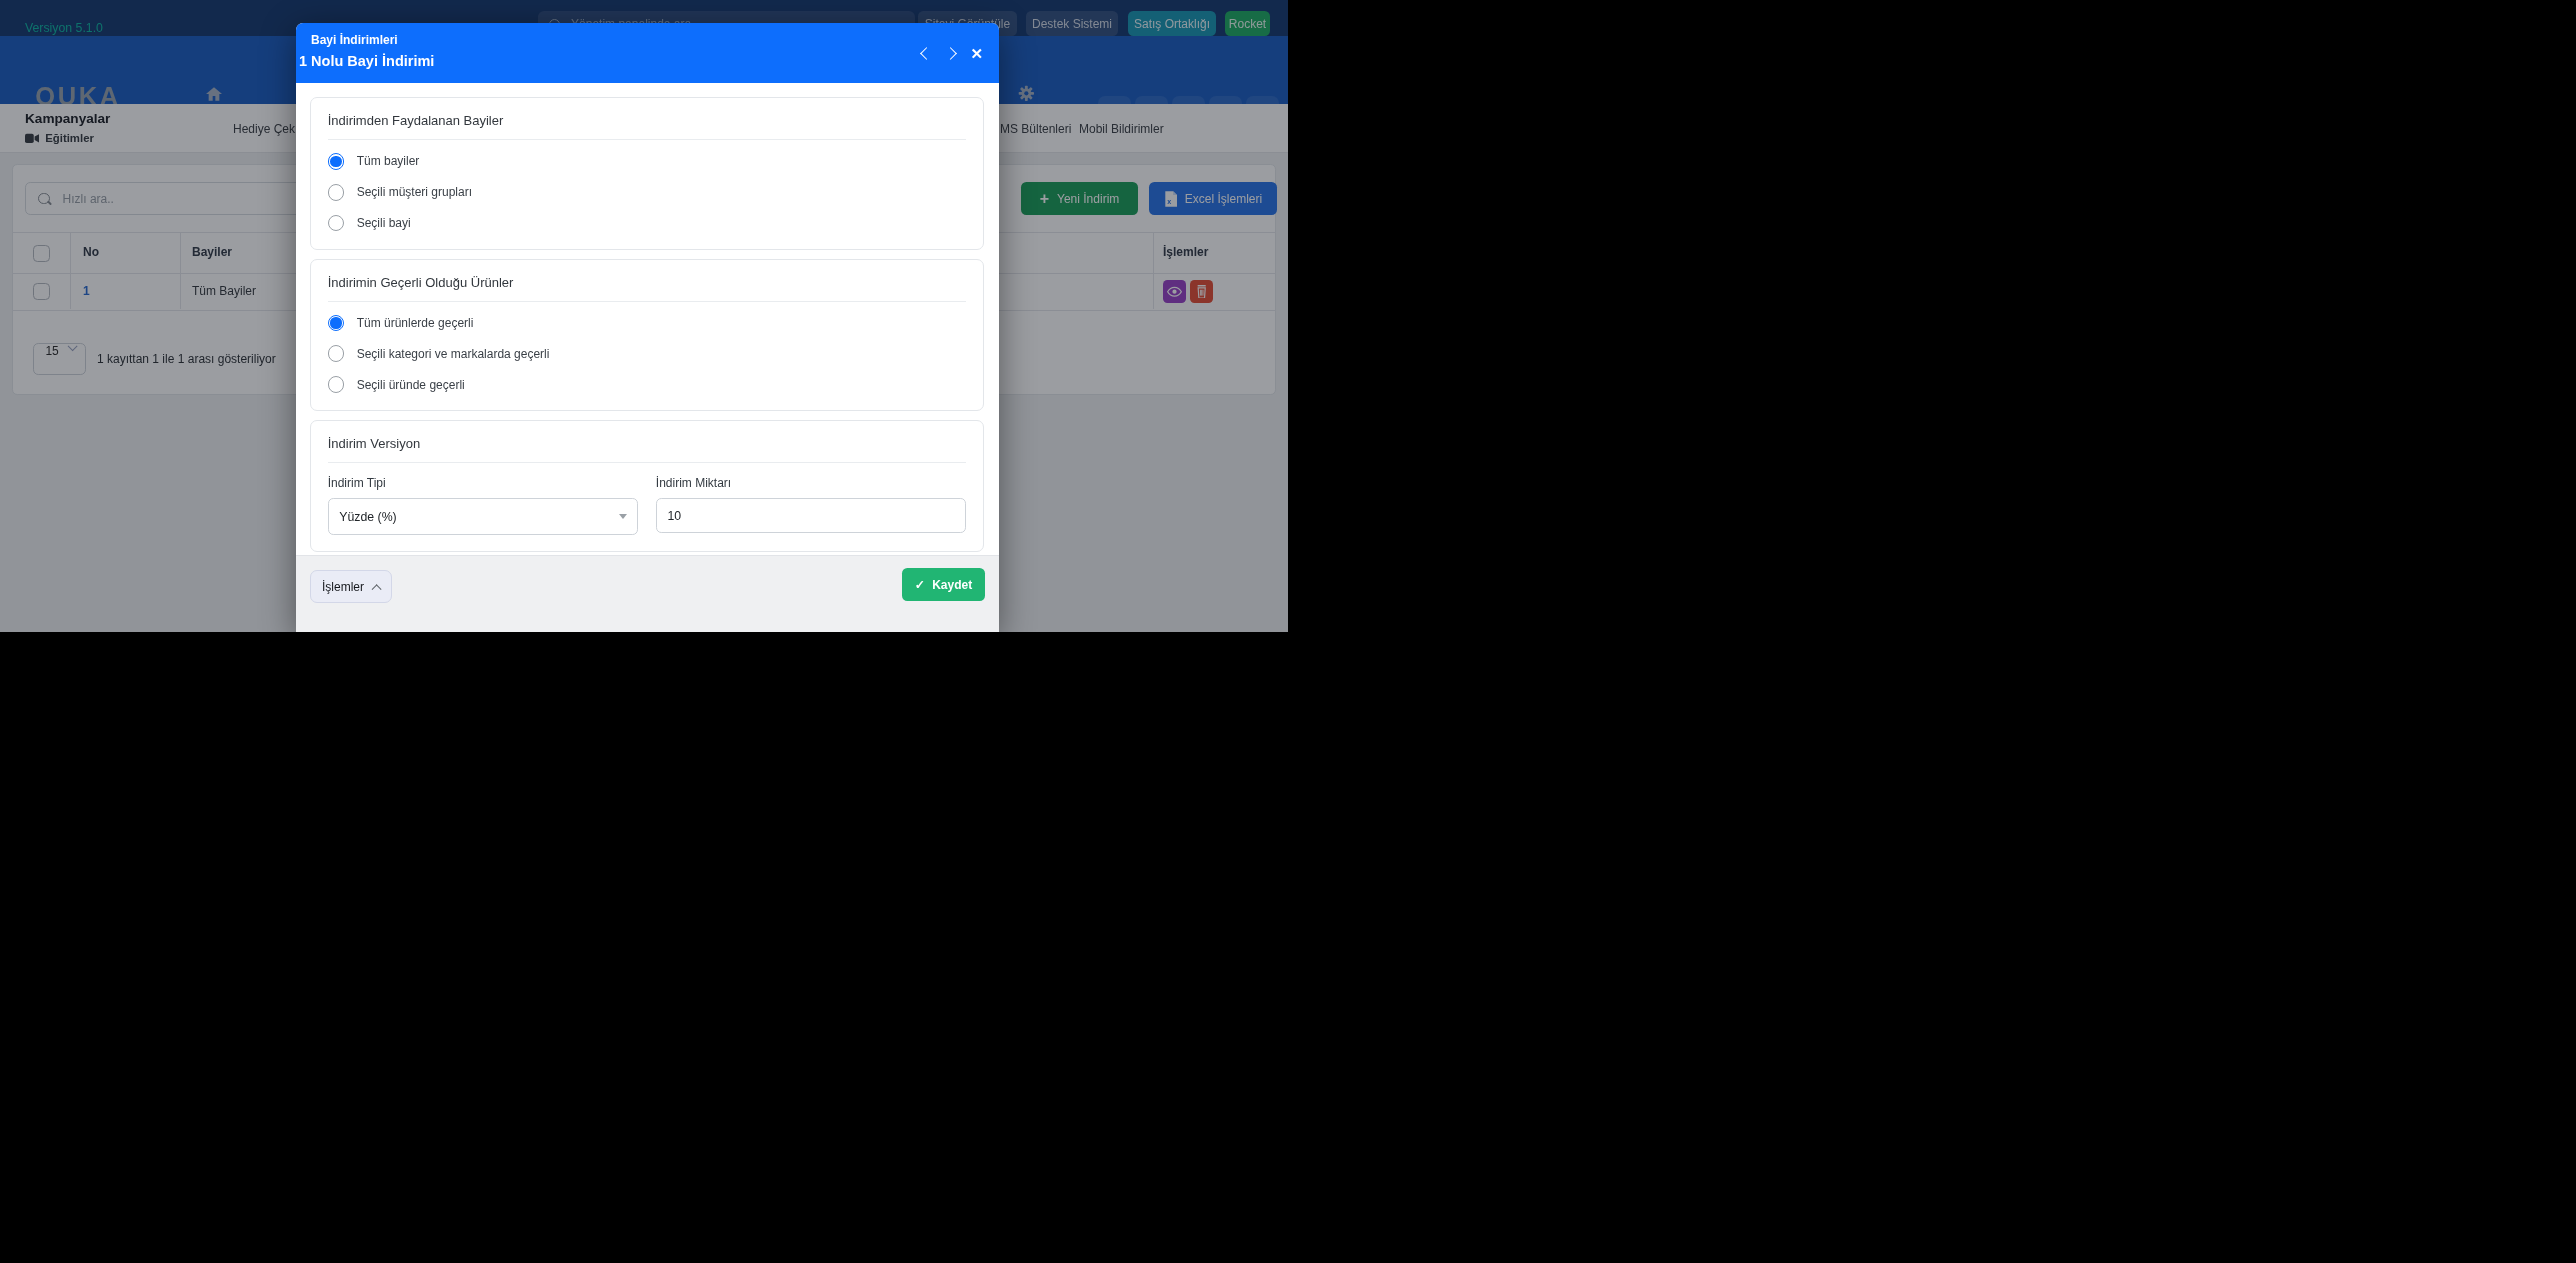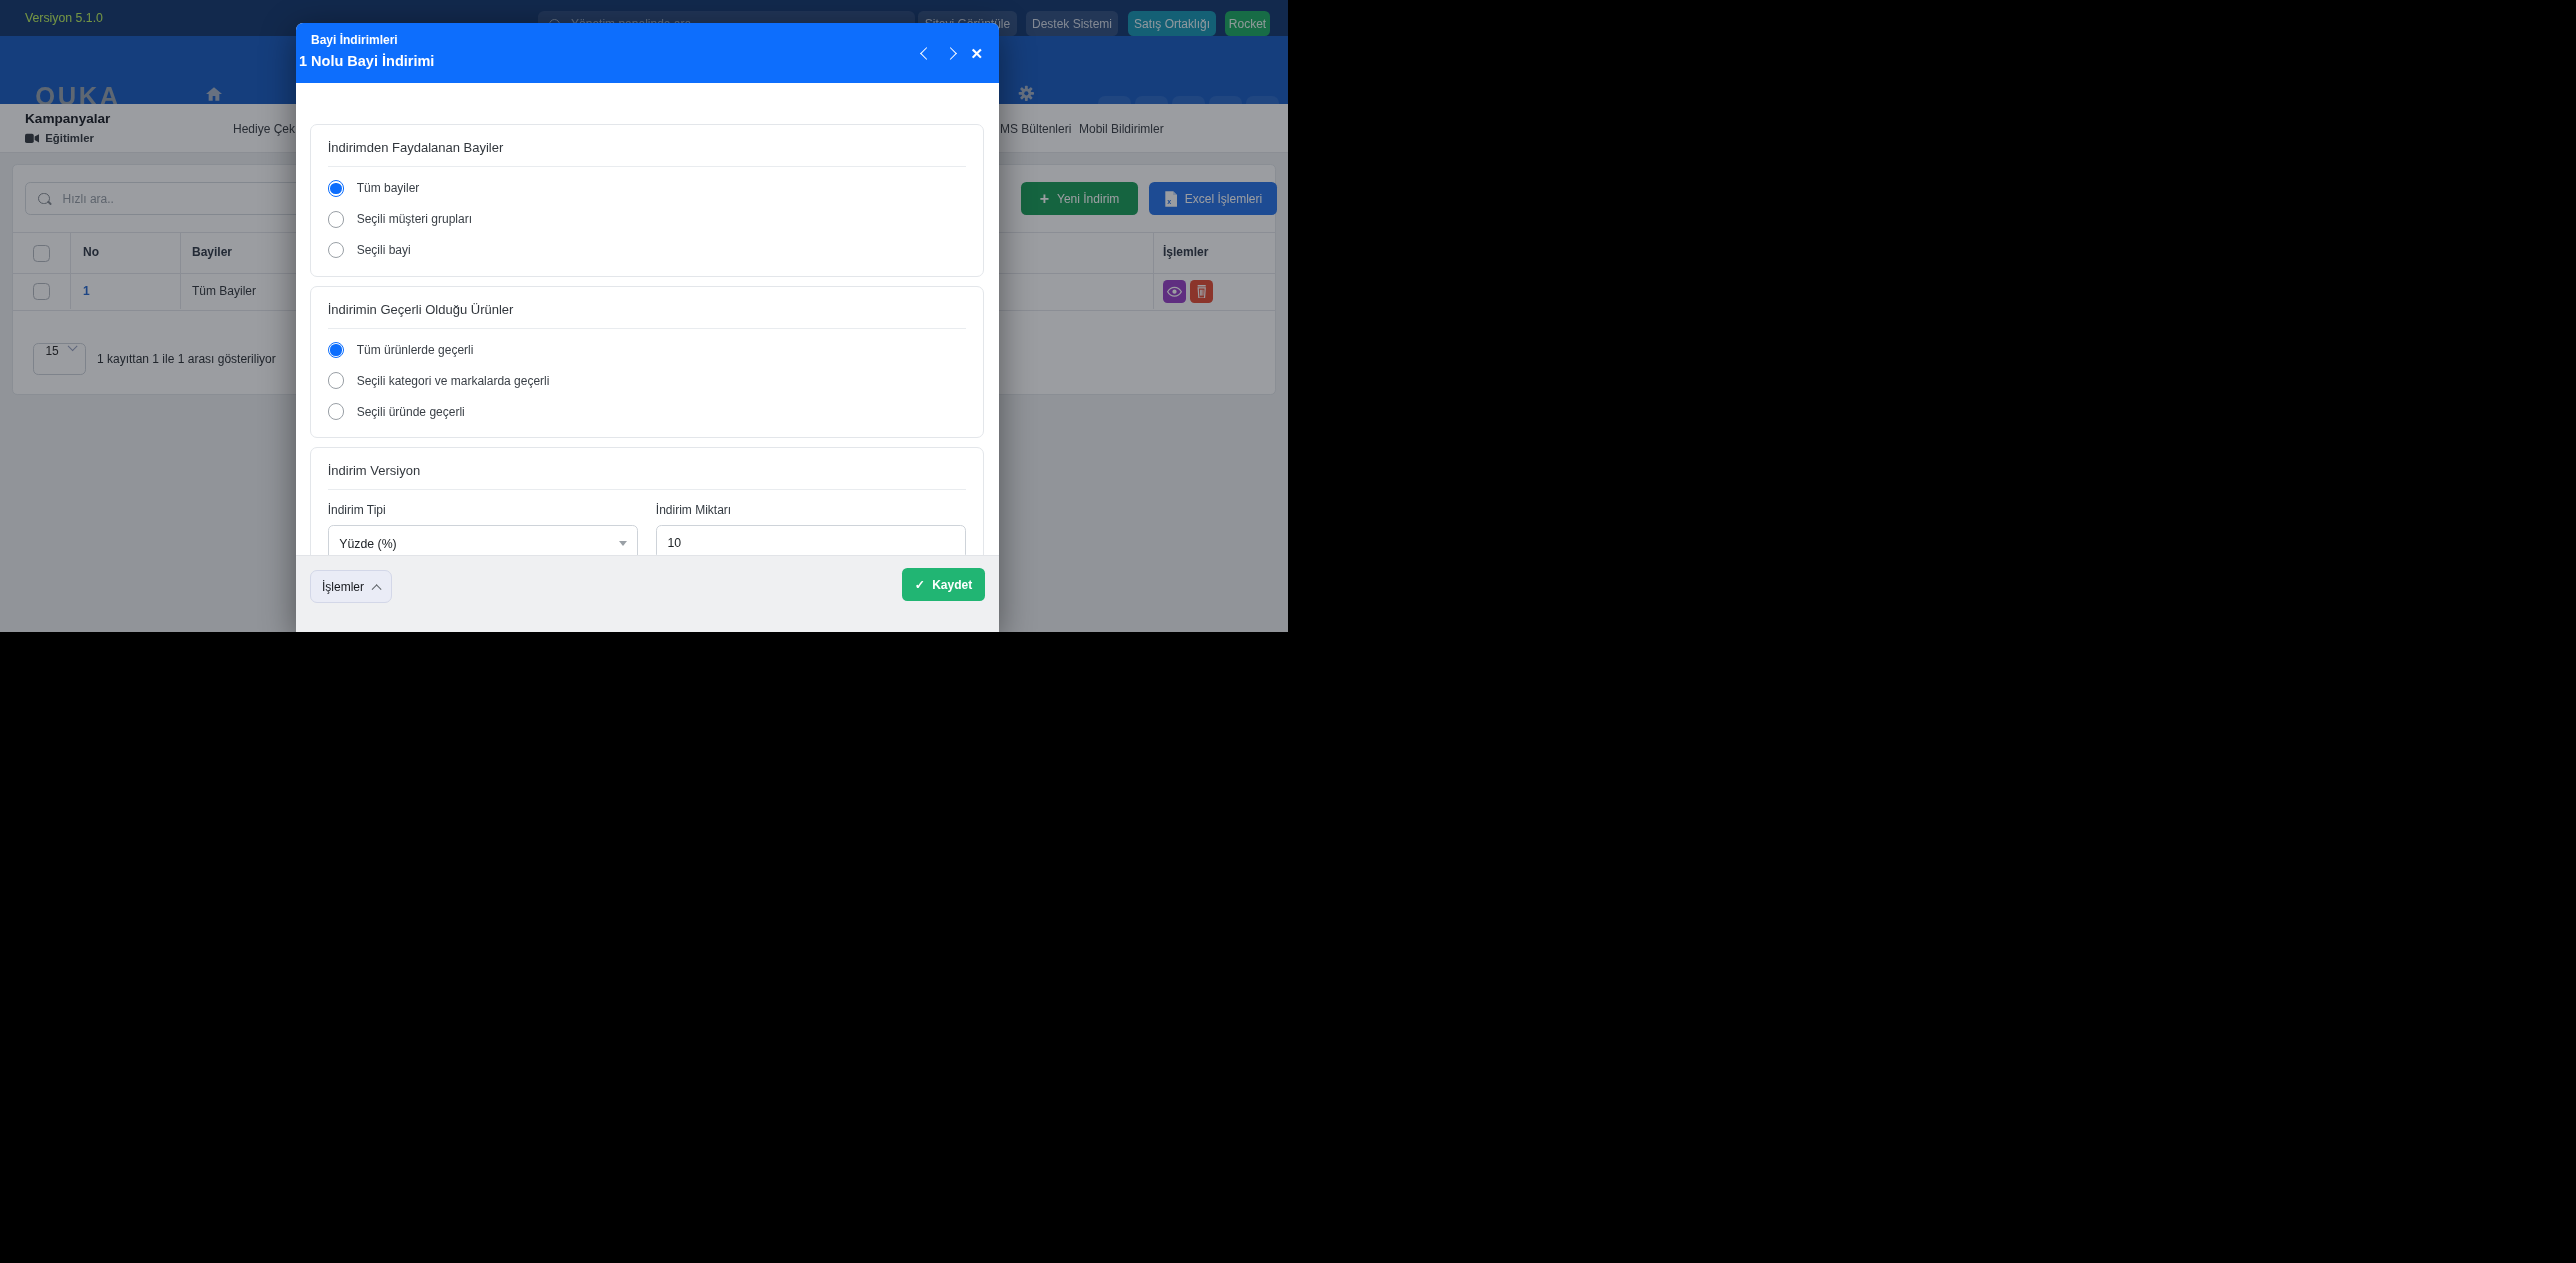--- a/index.html
+++ b/index.html
@@ -1,21 +1,21 @@
 <!DOCTYPE html>
 <html style="font-size:14px"><head>
 <meta charset="utf-8">
 <style>
   html,body{margin:0;padding:0;background:#000;}
   .screen{position:relative;width:1288px;height:632px;overflow:hidden;
     font-family:"Liberation Sans",sans-serif;background:#eef0f2;}
 
   
   .topbar{position:absolute;left:0;top:0;width:1288px;height:36px;background:#1c3e74;}
-  .version{position:absolute;left:25px;top:0;height:36px;line-height:36px;color:#bef264;font-size:12.3px;}
+  .version{position:absolute;left:25px;top:10px;height:36px;line-height:36px;color:#14b8a6;font-size:12.3px;}
   .tsearch{position:absolute;left:538px;top:11.4px;width:377px;height:26px;border-radius:6.2px;
     background:rgba(255,255,255,0.10);display:flex;align-items:center;padding:0 10.6px;box-sizing:border-box;gap:8.8px;}
   .tsearch input{flex:1;background:transparent;border:none;outline:none;color:#cdd6e4;font-size:12px;font-family:inherit;}
   .tsearch input::placeholder{color:#9fb0c8;}
   .mag{width:9.7px;height:9.7px;border:1.8px solid #9fb0c8;border-radius:50%;position:relative;flex:none;}
   .mag::after{content:"";position:absolute;left:8px;top:8px;width:5.3px;height:1.8px;background:#9fb0c8;transform:rotate(45deg);border-radius:0.9px;}
   .tbtn{position:absolute;top:11.4px;height:25px;border-radius:5.3px;background:rgba(255,255,255,0.12);
     color:#d6dde8;font-size:12px;display:flex;align-items:center;justify-content:center;cursor:pointer;}
   .tbtn.b0{left:918px;width:99px;}
   .tbtn.b1{left:1026px;width:92px;}
@@ -84,21 +84,21 @@
     border-radius:7px 7px 0 0;overflow:hidden;display:flex;flex-direction:column;
     box-shadow:0 8.8px 35px rgba(0,0,0,0.45);background:#fff;}
   .mhead{height:60px;flex:none;background:#0d6efd;position:relative;color:#fff;}
   .eyebrow{position:absolute;left:15px;top:9.7px;font-size:12px;font-weight:bold;}
   .mtitle{position:absolute;left:3px;top:30px;font-size:14.5px;font-weight:bold;}
   .mnav{position:absolute;right:16px;top:23px;display:flex;align-items:center;gap:15px;}
   .chl,.chr{width:8px;height:8px;border-left:1.8px solid #fff;border-bottom:1.8px solid #fff;cursor:pointer;}
   .chl{transform:rotate(45deg);}
   .chr{transform:rotate(225deg);}
   .mclose{font-size:15px;font-weight:bold;cursor:pointer;line-height:1;}
-  .mbody{flex:1;background:#fff;padding:41px 15px 0 14px;box-sizing:border-box;display:flex;flex-direction:column;gap:8.8px;overflow:hidden;}
+  .mbody{flex:1;background:#fff;padding:14px 15px 0 14px;box-sizing:border-box;display:flex;flex-direction:column;gap:8.8px;overflow:hidden;}
   .sec{border:0.9px solid #e3e6ea;border-radius:7px;padding:15px 16.7px 16px 16.7px;box-sizing:border-box;}
   .sec-title{font-size:13px;color:#32373d;}
   .sec-hr{border:none;border-top:0.9px solid #e9ecef;margin:11.4px 0 1.8px 0;}
   .opt{display:flex;align-items:center;gap:12.3px;margin-top:11.4px;height:19.4px;}
   .radio{width:16.7px;height:16.7px;border-radius:50%;border:1.8px solid #9aa0a6;background:#fff;box-sizing:border-box;position:relative;flex:none;cursor:pointer;}
   .radio.checked{border-color:#0d6efd;}
   .radio.checked::after{content:"";position:absolute;inset:1.8px;border-radius:50%;background:#0d6efd;}
   .opt-label{font-size:12px;color:#393f46;}
   .fields{display:grid;grid-template-columns:1fr 1fr;gap:17.6px;margin-top:13px;}
   .flabel{font-size:12px;color:#333a41;margin-bottom:8px;}

